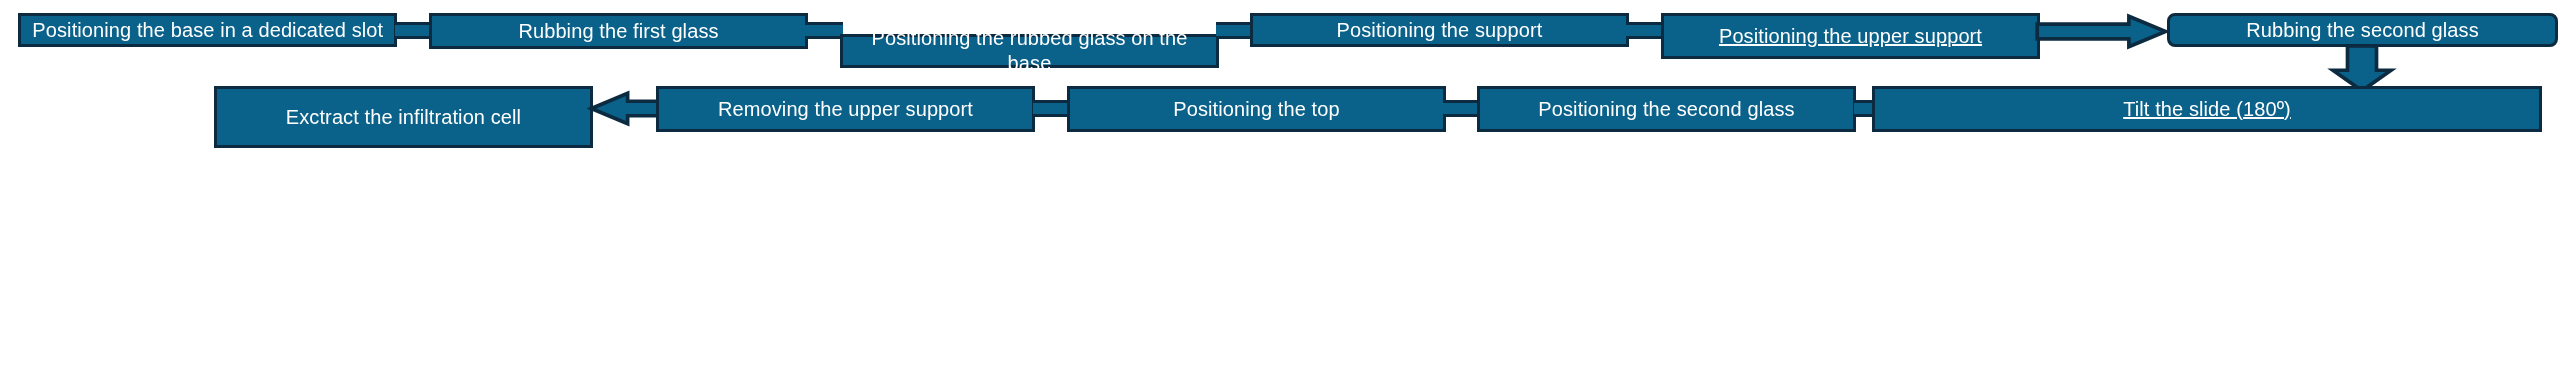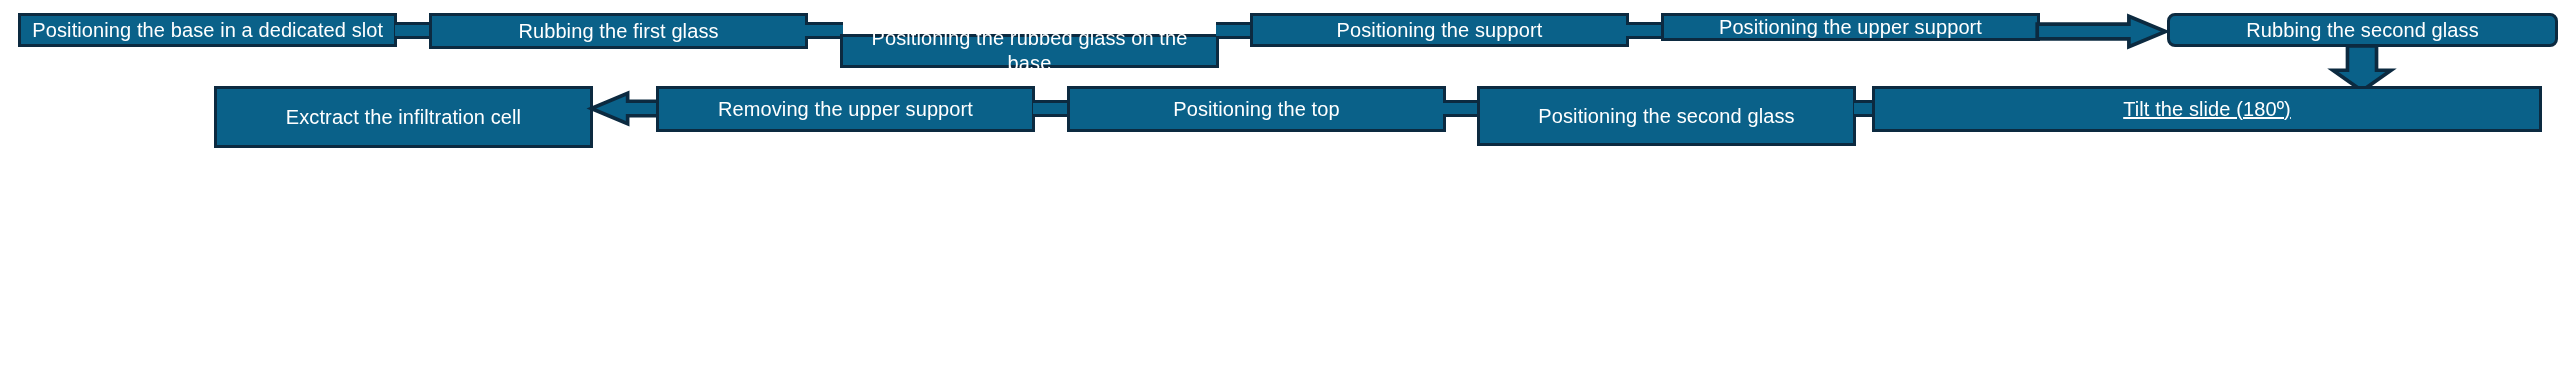--- a/index.html
+++ b/index.html
@@ -63,21 +63,21 @@
   </div>
 
   <div class="stub" style="left:1216px;top:22px;width:38px;height:17px;"></div>
 
   <div class="node" style="left:1250px;top:13.4px;width:379px;height:34px;">
     <span class="lbl">Positioning the support</span>
   </div>
 
   <div class="stub" style="left:1626px;top:22px;width:38px;height:17px;"></div>
 
-  <div class="node" style="left:1661px;top:13.4px;width:379px;height:28px;">
+  <div class="node" style="left:1661px;top:13.4px;width:379px;height:46px;text-decoration:underline;">
     <span class="lbl">Positioning the upper support</span>
   </div>
 
   <div class="arrow" style="left:2037px;top:14.7px;width:130px;height:33px;">
     <svg width="130" height="33" viewBox="0 0 212 54">
       <path d="M0,15 L150,15 L150,2 L210,27 L150,52 L150,39 L0,39 Z" fill="#0A6189" stroke="#0C2A40" stroke-width="6" stroke-linejoin="miter"></path>
     </svg>
   </div>
 
   <div class="node" style="left:2167px;top:13.4px;width:391px;height:34px;border-radius:8px;">
@@ -105,21 +105,21 @@
   </div>
 
   <div class="stub" style="left:1033px;top:100px;width:38px;height:17px;"></div>
 
   <div class="node" style="left:1067px;top:86px;width:379px;height:46px;">
     <span class="lbl">Positioning the top</span>
   </div>
 
   <div class="stub" style="left:1443px;top:100px;width:38px;height:17px;"></div>
 
-  <div class="node" style="left:1477px;top:86px;width:379px;height:60px;">
+  <div class="node" style="left:1477px;top:86px;width:379px;height:46px;">
     <span class="lbl">Positioning the second glass</span>
   </div>
 
   <div class="stub" style="left:1854px;top:100px;width:38px;height:17px;"></div>
 
   <div class="node" style="left:1872px;top:86px;width:670px;height:46px;text-decoration:underline;">
     <span class="lbl">Tilt the slide (180º)</span>
   </div>
 
 </div>

